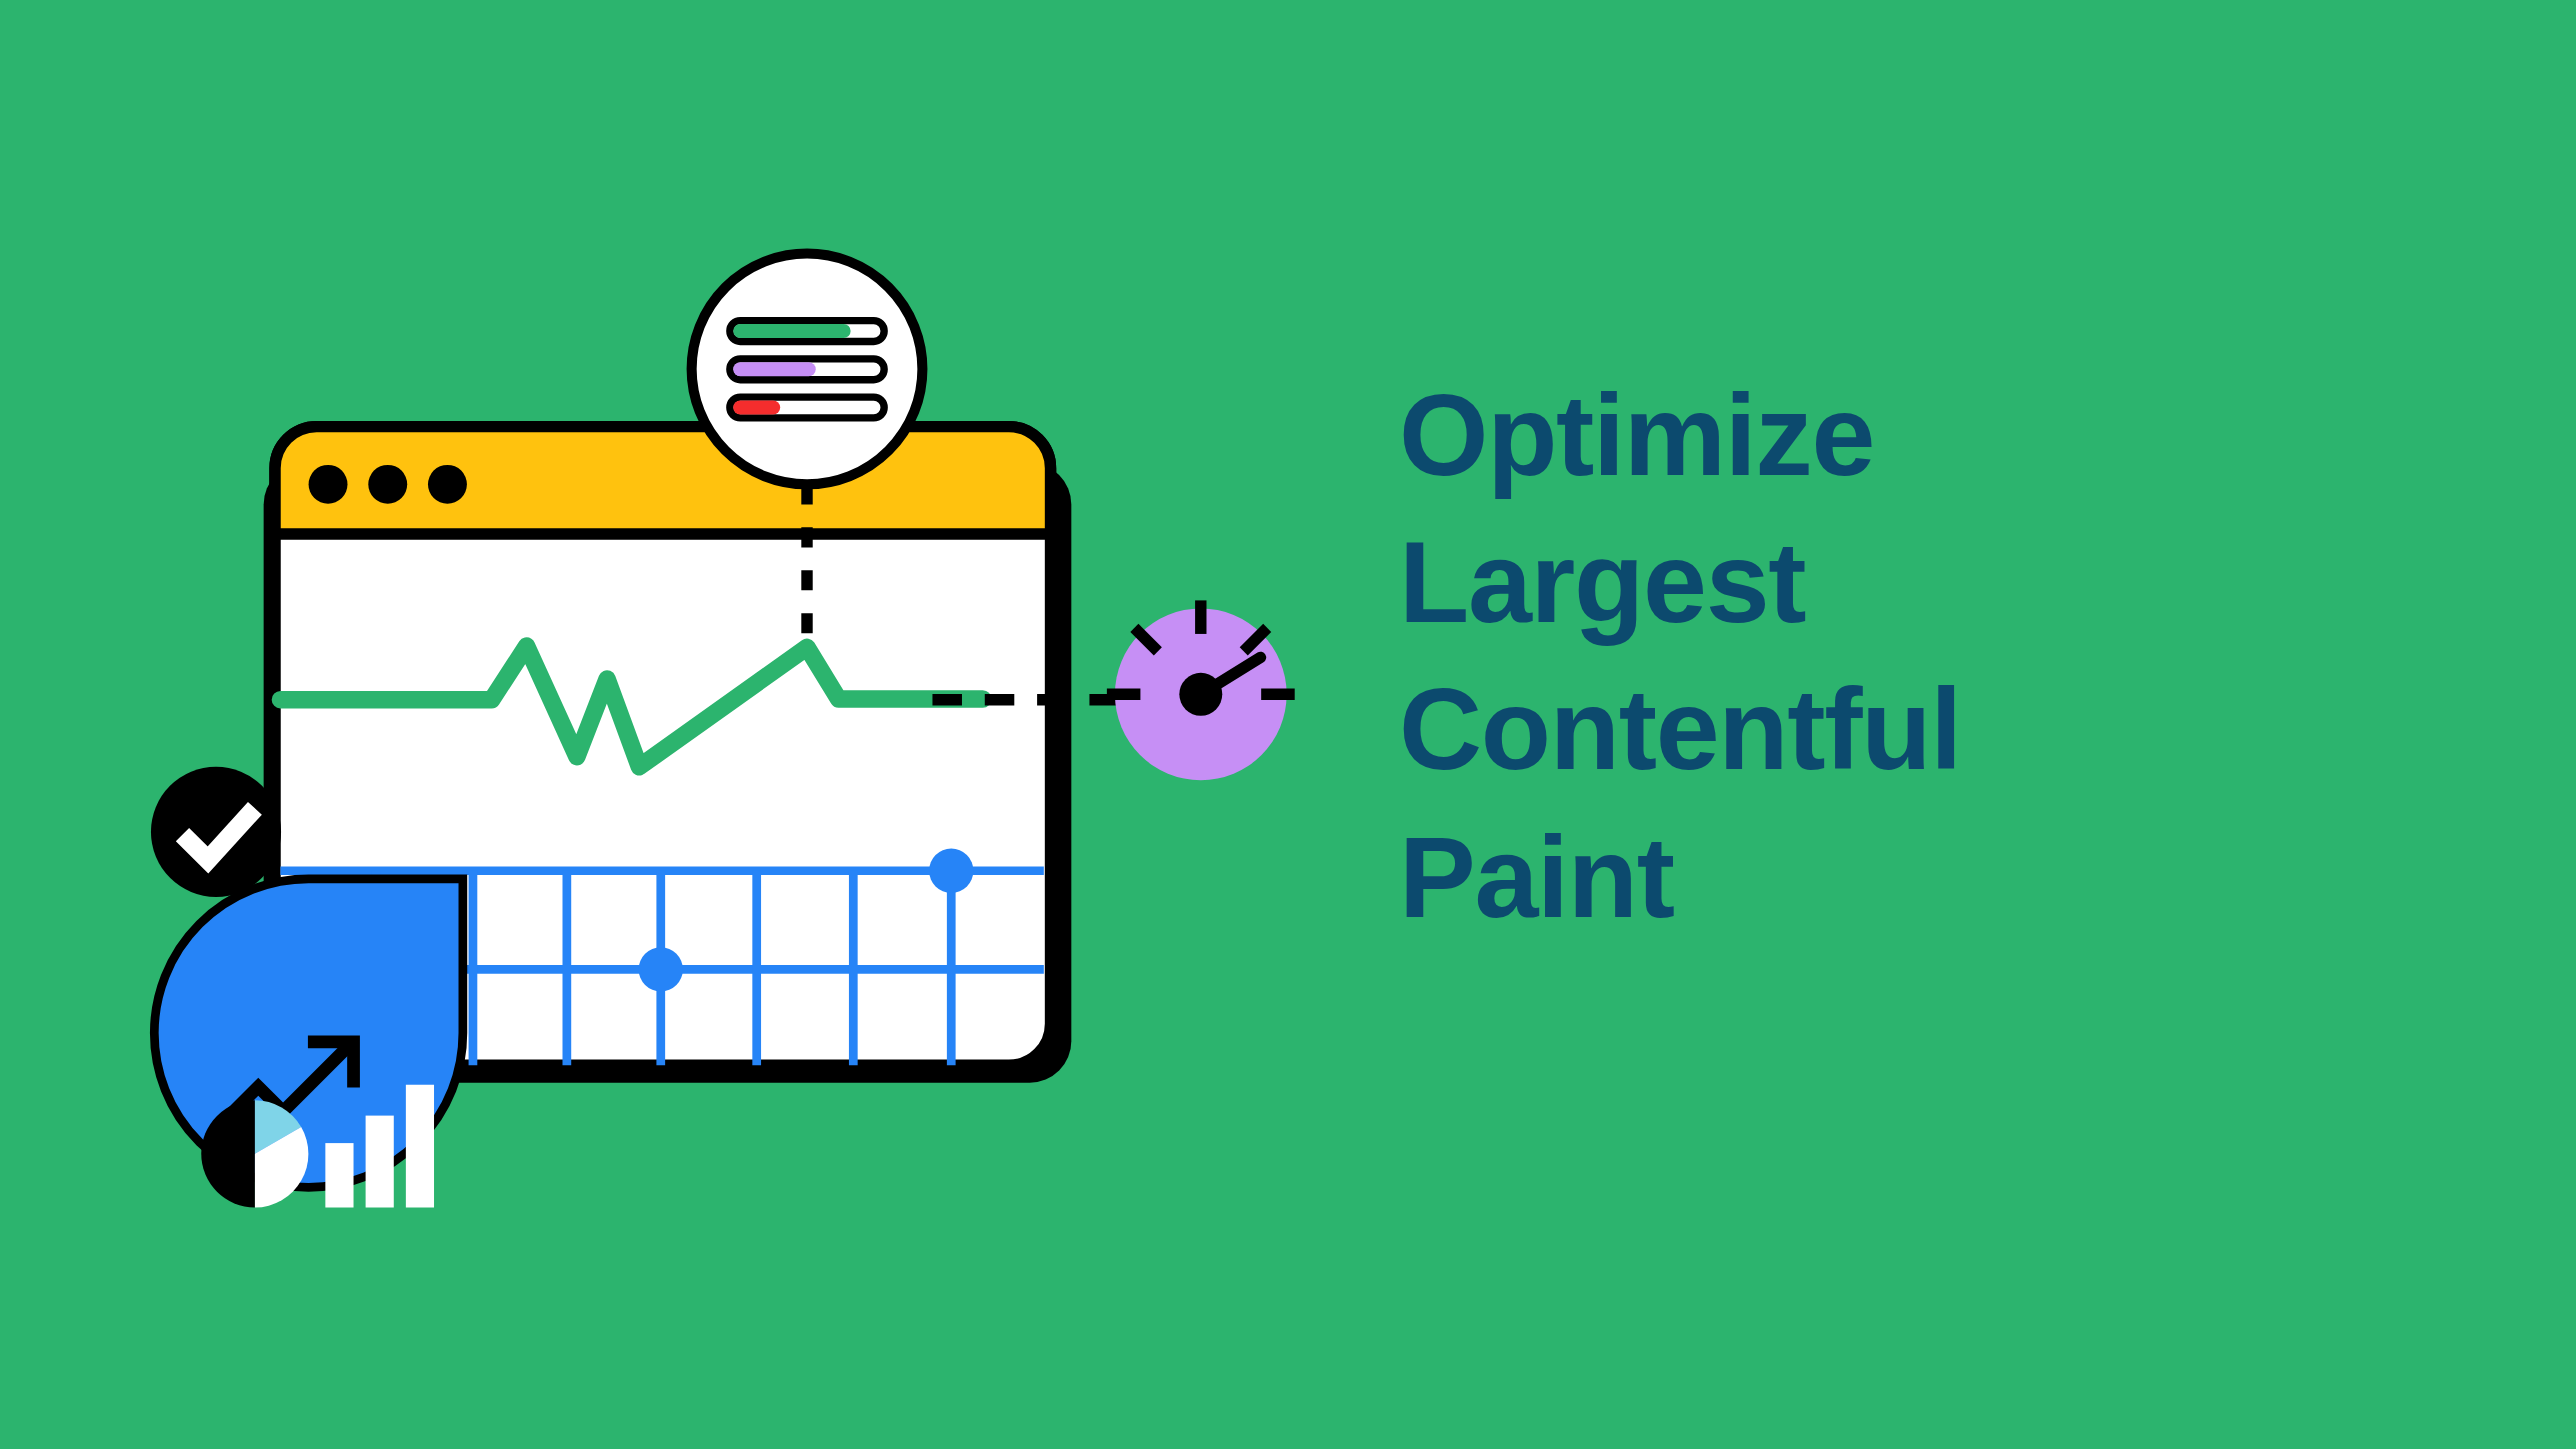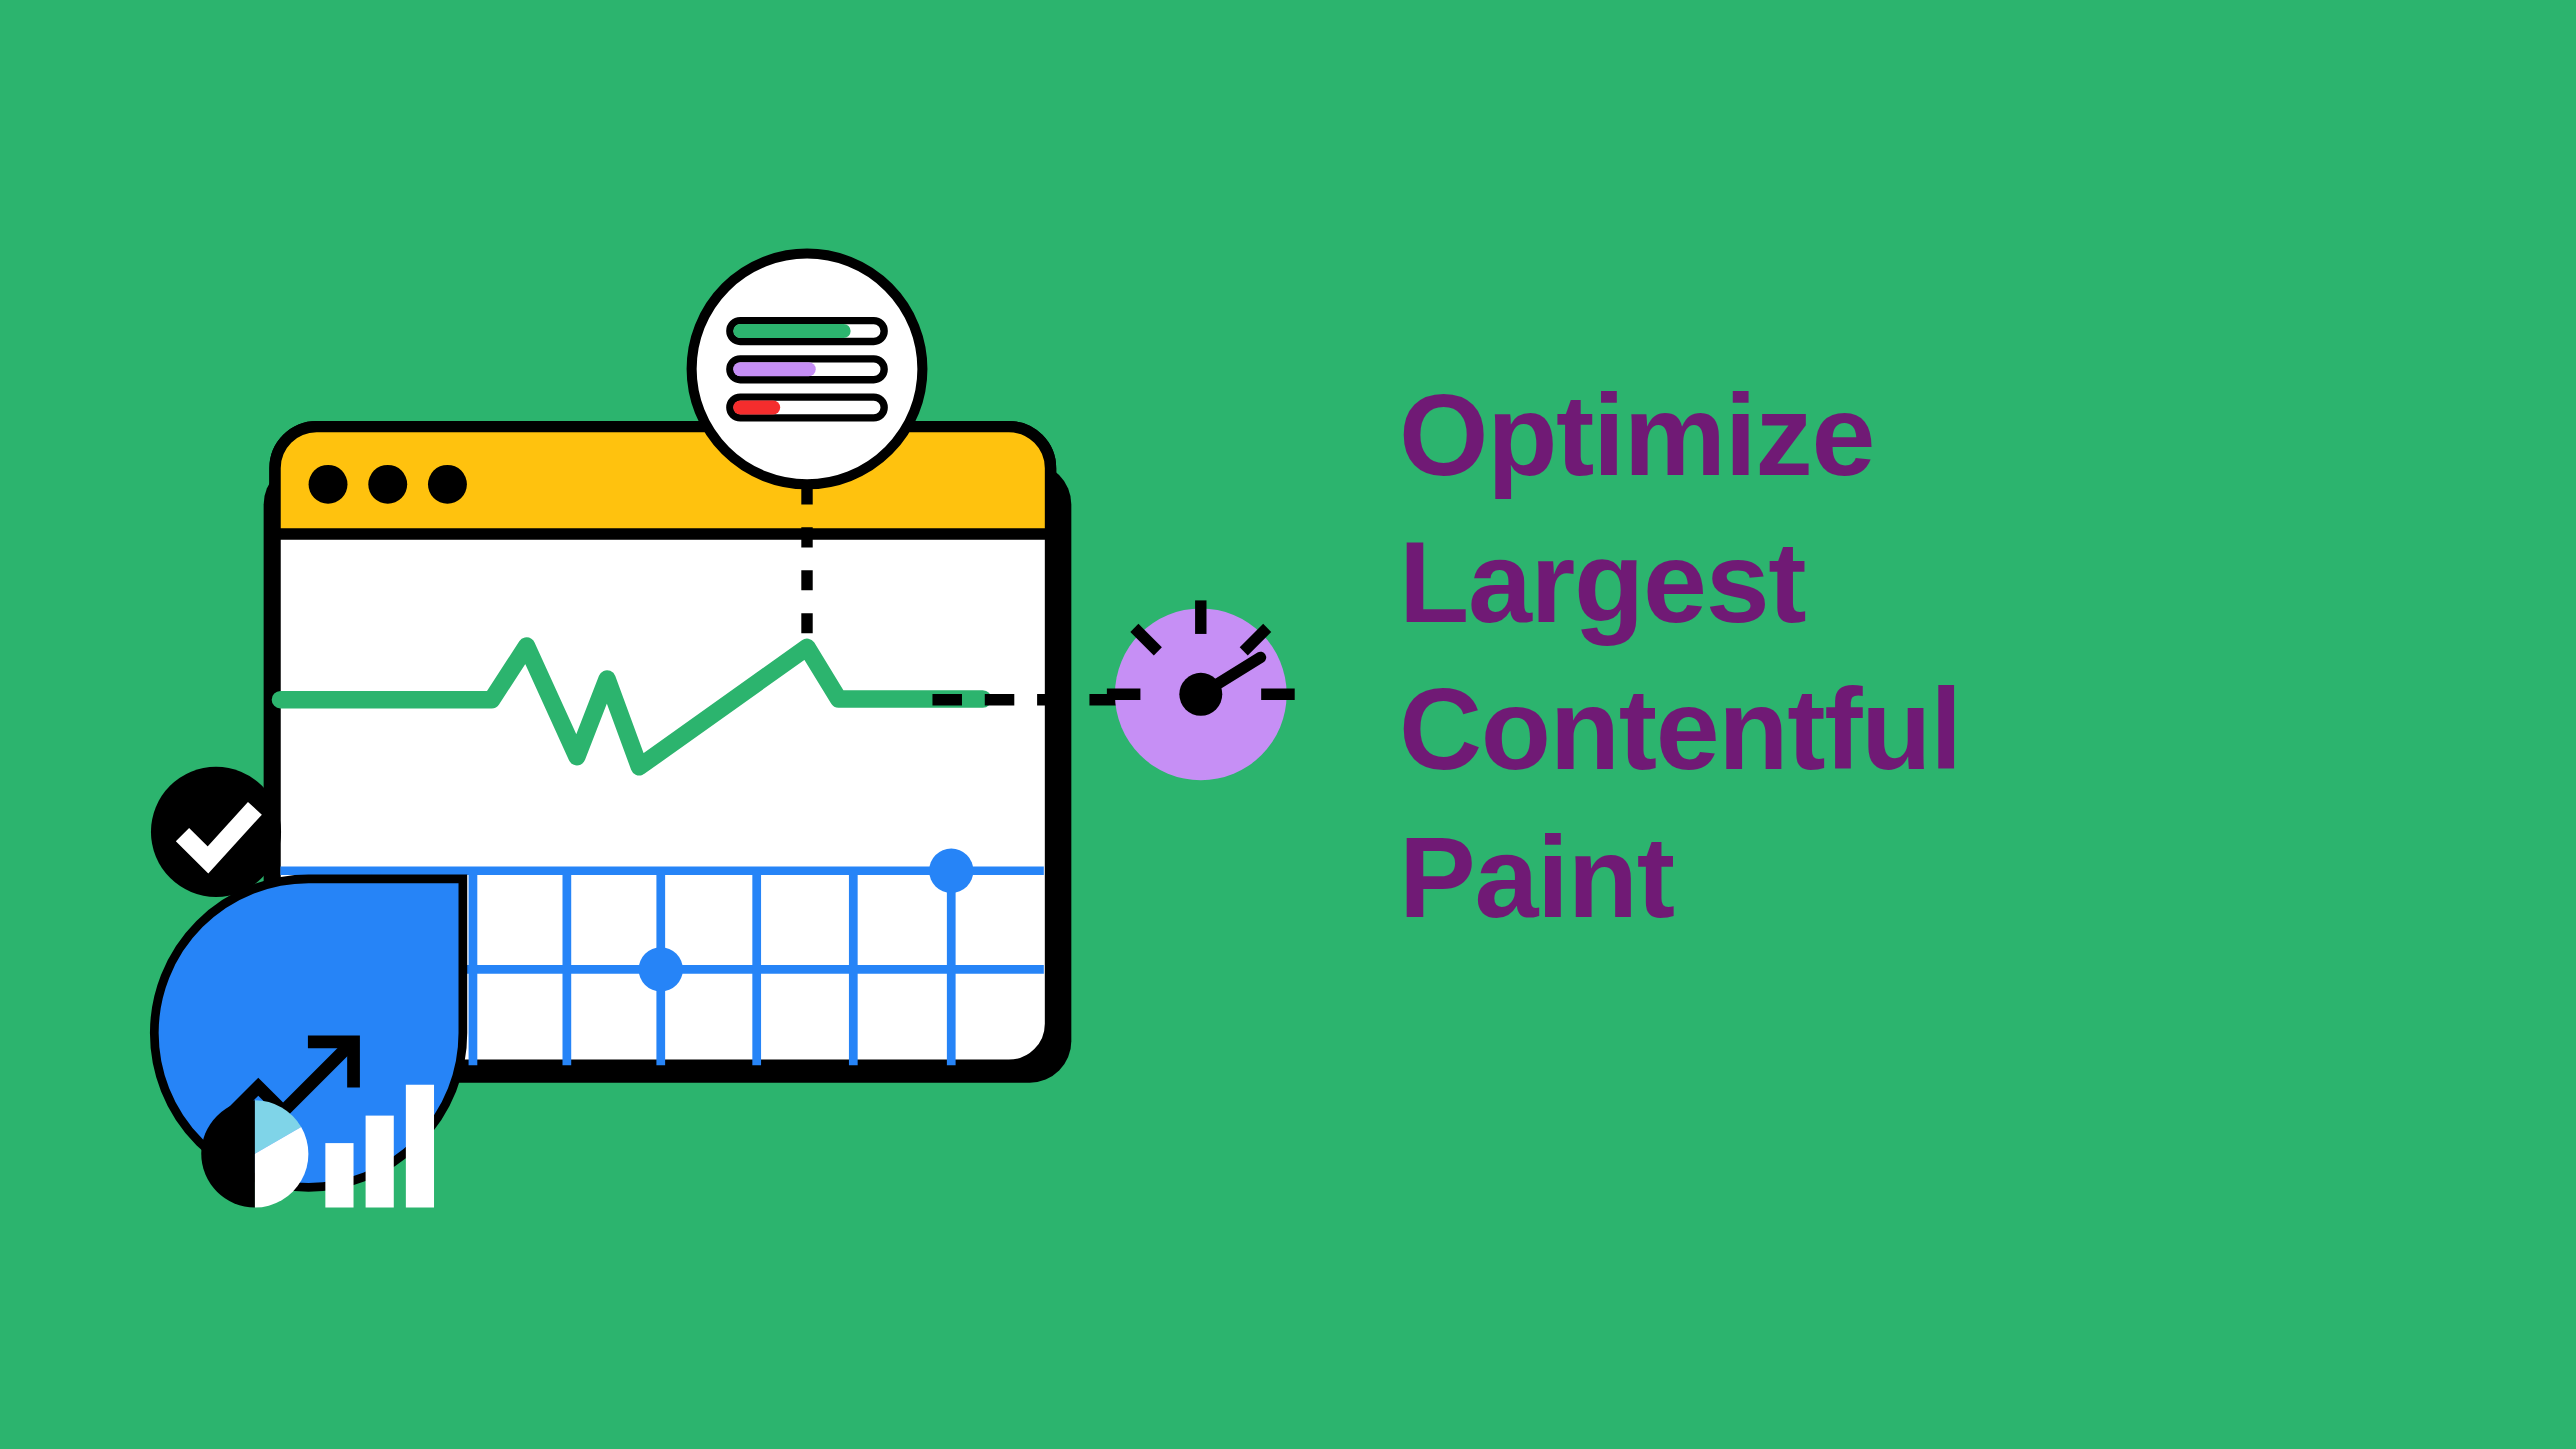--- a/index.html
+++ b/index.html
@@ -135,19 +135,19 @@
         <path d="M 380 1720 L 449 1680 A 80 80 0 0 1 380 1800 Z" fill="#ffffff"></path>
       </g>
 
       <rect x="485" y="1704" width="42" height="96" fill="#ffffff"></rect>
       <rect x="545" y="1663" width="42" height="137" fill="#ffffff"></rect>
       <rect x="605" y="1617" width="42" height="183" fill="#ffffff"></rect>
     </g>
 
   </svg>
 
-  <div class="headline" style="color: #701a75;">Optimize
+  <div class="headline" style="color: #0c4a6e;">Optimize
 Largest
 Contentful
 Paint</div>
 
 </div>
 
 
 </body></html>

